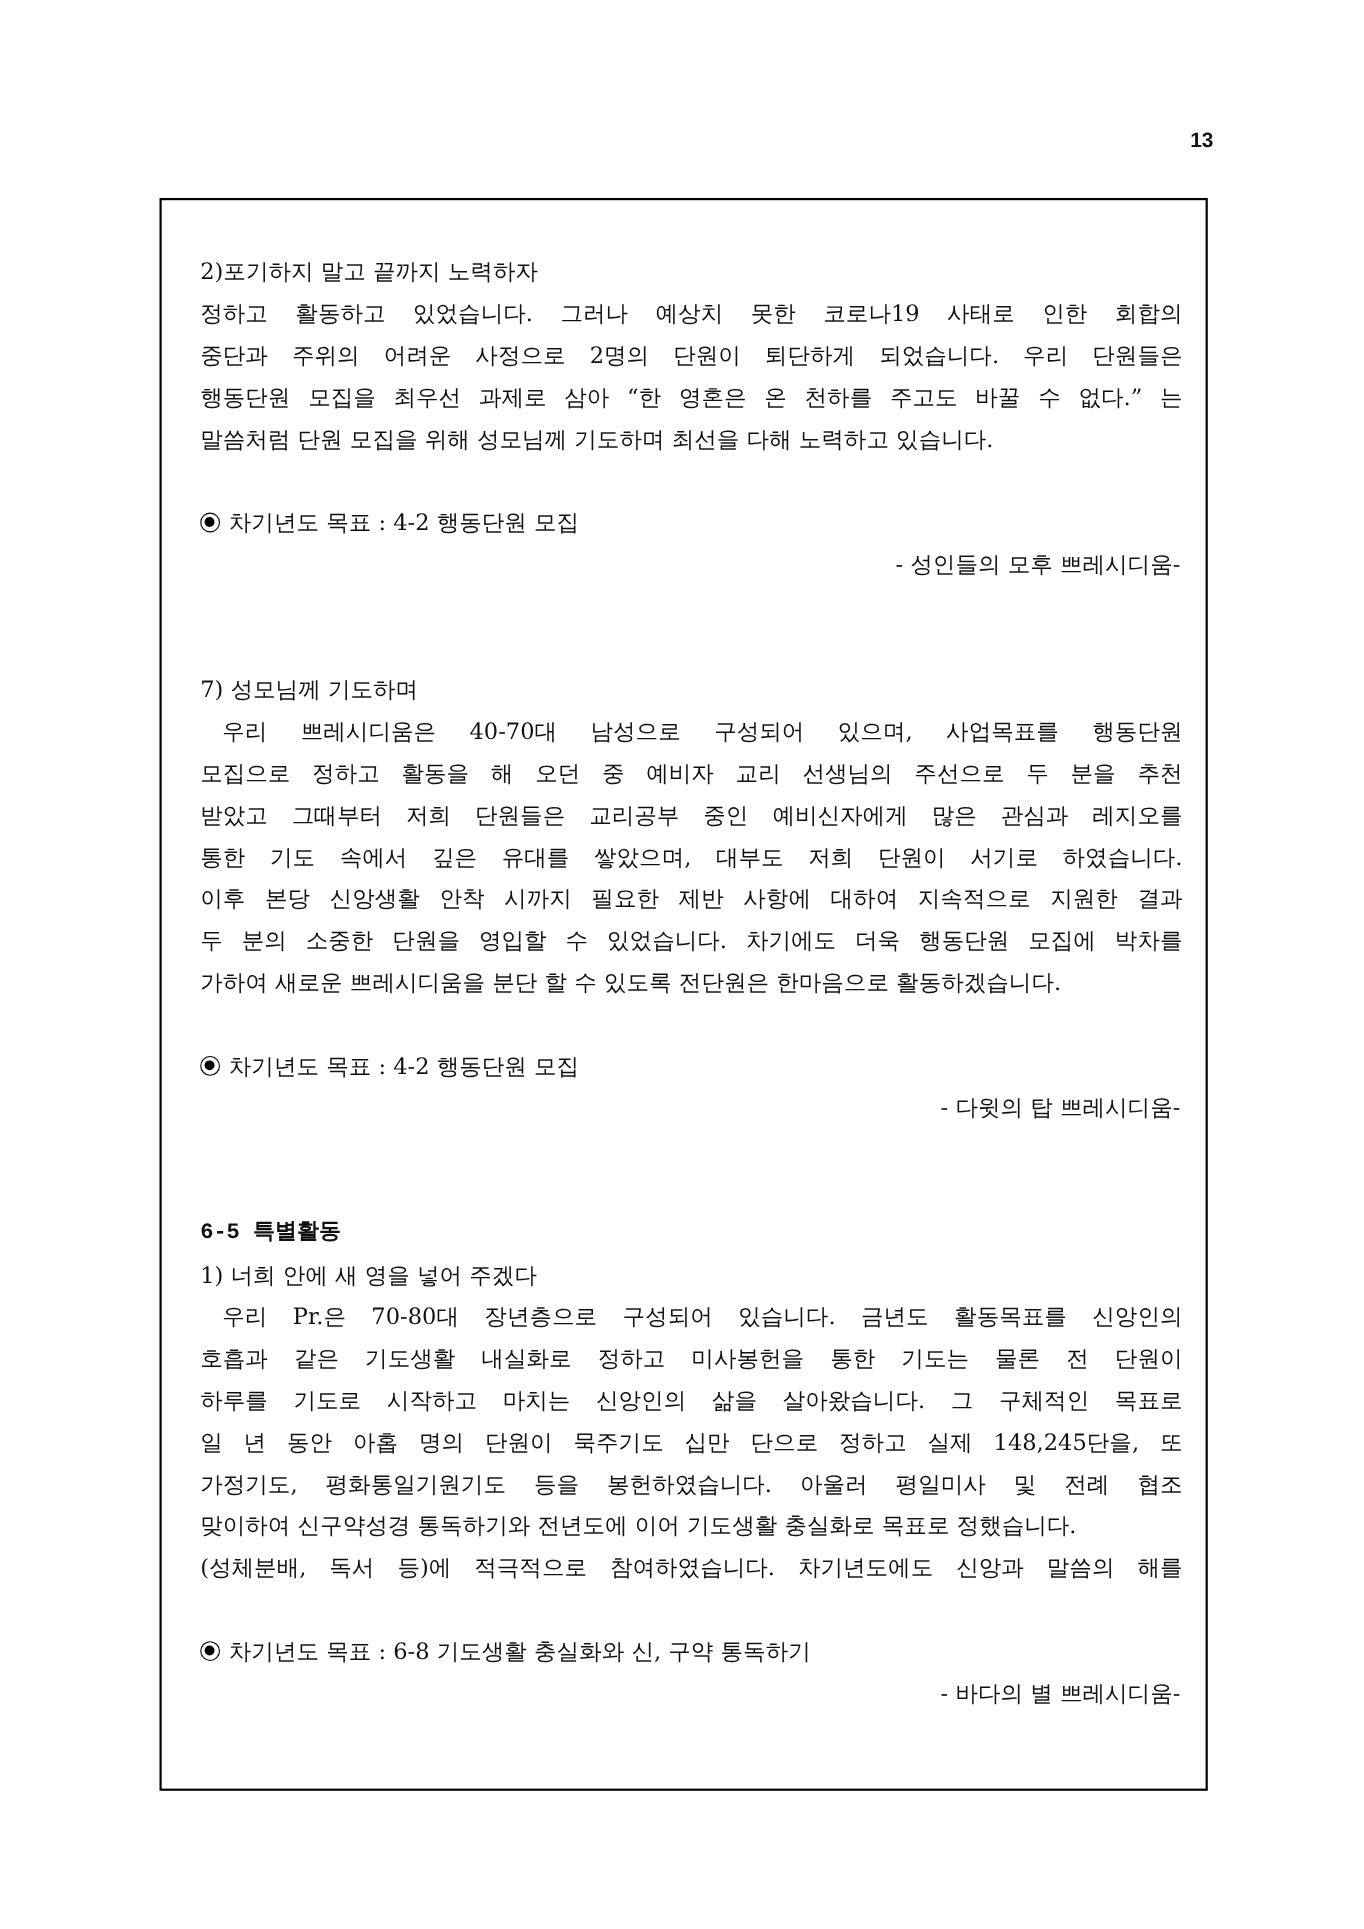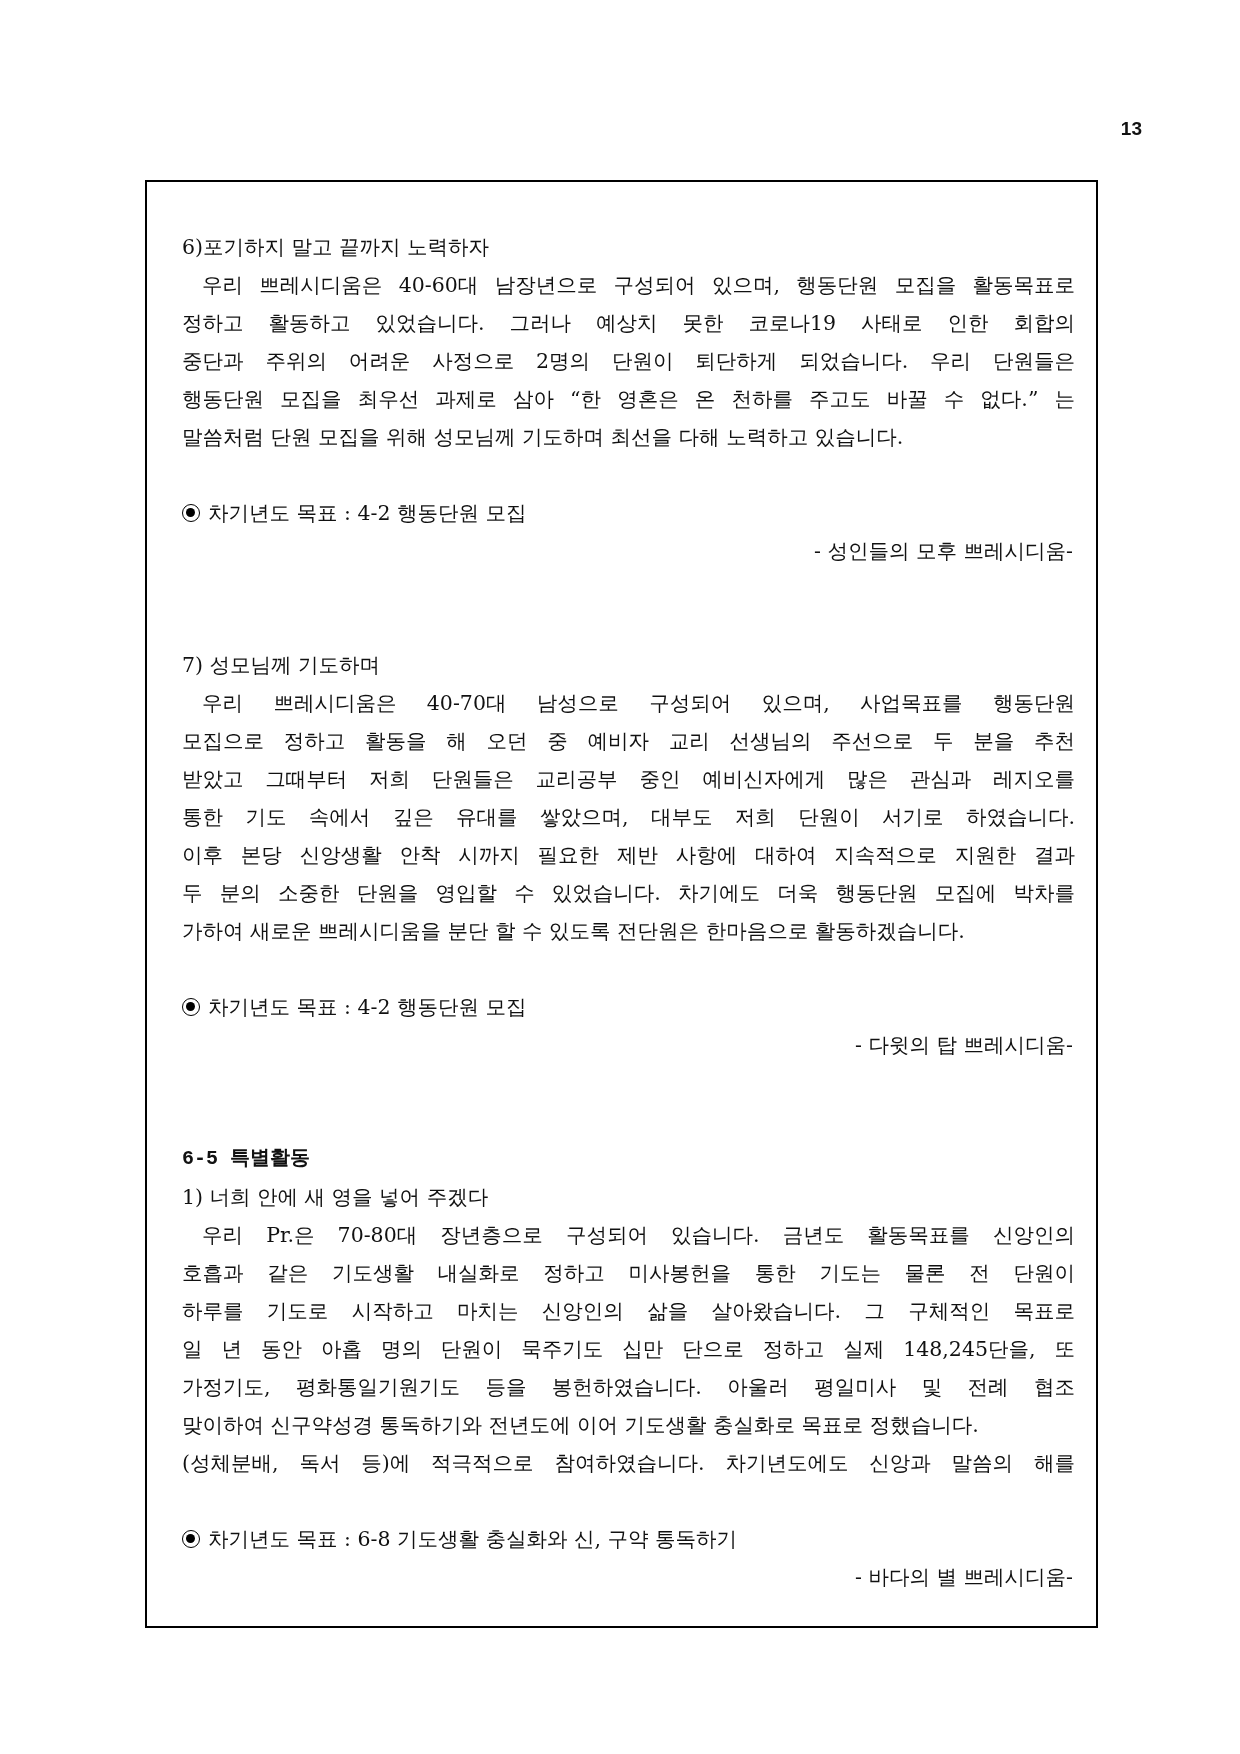--- a/index.html
+++ b/index.html
@@ -1,18 +1,18 @@
 <!DOCTYPE html>
 <html><head>
 <meta charset="utf-8">
 <style>
   html, body { margin:0; padding:0; background:#ffffff; }
   body { width:1240px; height:1754px; position:relative; overflow:hidden;
          font-family:"DejaVu Serif","Liberation Serif",serif; color:#111; }
-  .page-number { position:absolute; left:1082px; top:118px; width:60px; text-align:right;
+  .page-number { position:absolute; left:1082px; top:118px; width:60px; text-align:left;
          font-family:"Liberation Sans","DejaVu Sans",sans-serif; font-weight:bold; font-size:19px; }
   .frame { position:absolute; left:145px; top:180px; width:949px; height:1444px;
          border:2px solid #000; box-sizing:content-box; }
   .content { position:absolute; left:35px; top:46px; width:893px; font-size:20.5px; line-height:38px; }
   .line { white-space:nowrap; height:38px; }
   .para { text-align:justify; text-align-last:justify; }
   .para .line { text-align:justify; text-align-last:justify; white-space:normal; }
   .para .line.last { text-align-last:left; }
   .indent { padding-left:20px; }
   .goal { height:38px; }
@@ -26,23 +26,22 @@
   .gap2 { height:76px; }
 </style>
 </head>
 <body>
 
 <div class="page-number">13</div>
 
 <div class="frame">
   <div class="content">
 
-    <div class="line">6)포기하지 말고 끝까지 노력하자</div>
+    <div class="line">2)포기하지 말고 끝까지 노력하자</div>
     <div class="para">
-      <div class="line indent">우리 쁘레시디움은 40-60대 남장년으로 구성되어 있으며, 행동단원 모집을 활동목표로</div>
       <div class="line">정하고 활동하고 있었습니다. 그러나 예상치 못한 코로나19 사태로 인한 회합의</div>
       <div class="line">중단과 주위의 어려운 사정으로 2명의 단원이 퇴단하게 되었습니다. 우리 단원들은</div>
       <div class="line">행동단원 모집을 최우선 과제로 삼아 “한 영혼은 온 천하를 주고도 바꿀 수 없다.” 는</div>
       <div class="line last">말씀처럼 단원 모집을 위해 성모님께 기도하며 최선을 다해 노력하고 있습니다.</div>
     </div>
     <div class="gap1"></div>
     <div class="goal">
       <span class="bullet"></span><span>차기년도 목표 : 4-2 행동단원 모집</span>
     </div>
     <div class="sign">- 성인들의 모후 쁘레시디움-</div>

